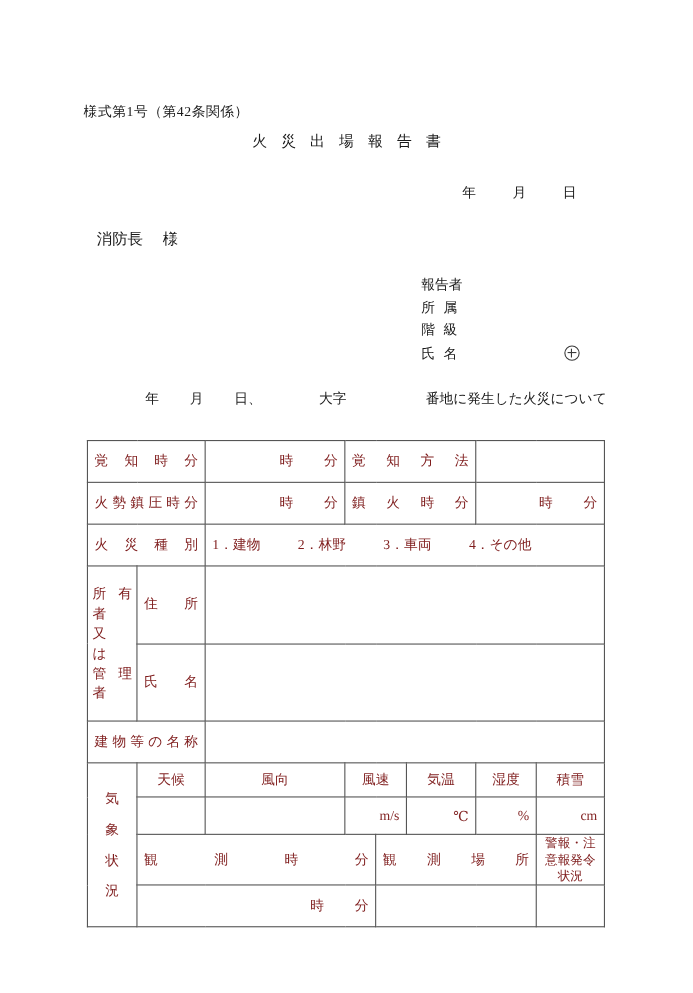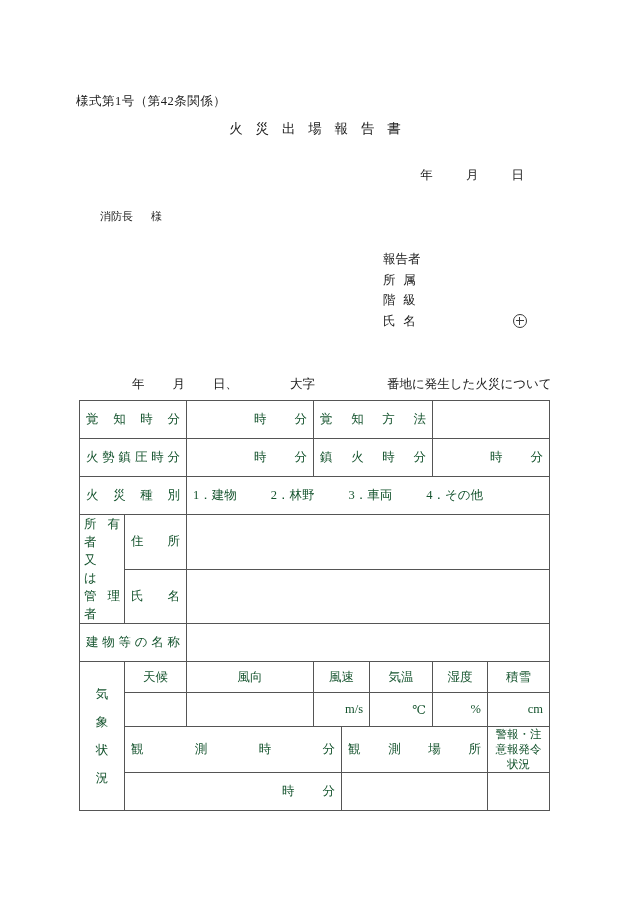--- a/index.html
+++ b/index.html
@@ -47,23 +47,23 @@
     left: 0;
     top: 167px;
     width: 524px;
     text-align: right;
     font-size: 12.5px;
   }
   .date-line .g { display: inline-block; }
   .date-line .g + .g { margin-left: 30px; }
 
   .addressee {
-    left: 100px;
+    left: 88px;
     top: 209px;
-    font-size: 11px;
+    font-size: 14px;
   }
   .addressee .honorific { margin-left: 18px; }
 
   
   .reporter {
     left: 383px;
     top: 249px;
     font-size: 12.5px;
     line-height: 20.5px;
   }
@@ -101,21 +101,20 @@
     top: 2px; bottom: 2px; left: 5px; width: 1px;
   }
 
   
   .narrative {
     left: 76px;
     top: 352px;
     width: 480px;
     font-size: 12.5px;
     line-height: 21px;
-    margin-top: 22px;
   }
   .narrative .pad-a { display: inline-block; width: 56px; }
   .narrative .pad-b { display: inline-block; width: 52px; }
   .narrative .pad-c { display: inline-block; width: 72px; }
   .narrative .gm { display: inline-block; margin-right: 28px; }
 
   
   .form-table {
     position: absolute;
     left: 79px;
@@ -123,21 +122,21 @@
     width: 470px;
     border-collapse: collapse;
     table-layout: fixed;
     font-size: 12.5px;
   }
   .form-table td {
     border: 1px solid #555555;
     padding: 0 6px;
     height: 37px;
     vertical-align: middle;
-    color: #14532d;
+    color: #7f1d1d;
   }
   .lbl-cell { text-align: left; }
   .val-right { text-align: right; }
   .val-left  { text-align: left; }
   .center    { text-align: center; }
 
   
   .spread {
     display: block;
     text-align: justify;
@@ -249,21 +248,21 @@
       <tr>
         <td class="lbl-cell" colspan="2">
           <span class="spread">火災種別</span>
         </td>
         <td class="val-left type-options" colspan="6">
           <span>1．建物</span><span>2．林野</span><span>3．車両</span><span>4．その他</span>
         </td>
       </tr>
 
       <tr>
-        <td class="center" rowspan="2" style="padding:0 4px;">
+        <td class="center" rowspan="2" style="padding:16px 4px;">
           <span class="v-label" style="line-height:18px;">
             <span class="spread-narrow">所有者</span>
             <span class="spread-narrow">又　は</span>
             <span class="spread-narrow">管理者</span>
           </span>
         </td>
         <td class="lbl-cell">
           <span class="spread">住所</span>
         </td>
         <td colspan="6"></td>

